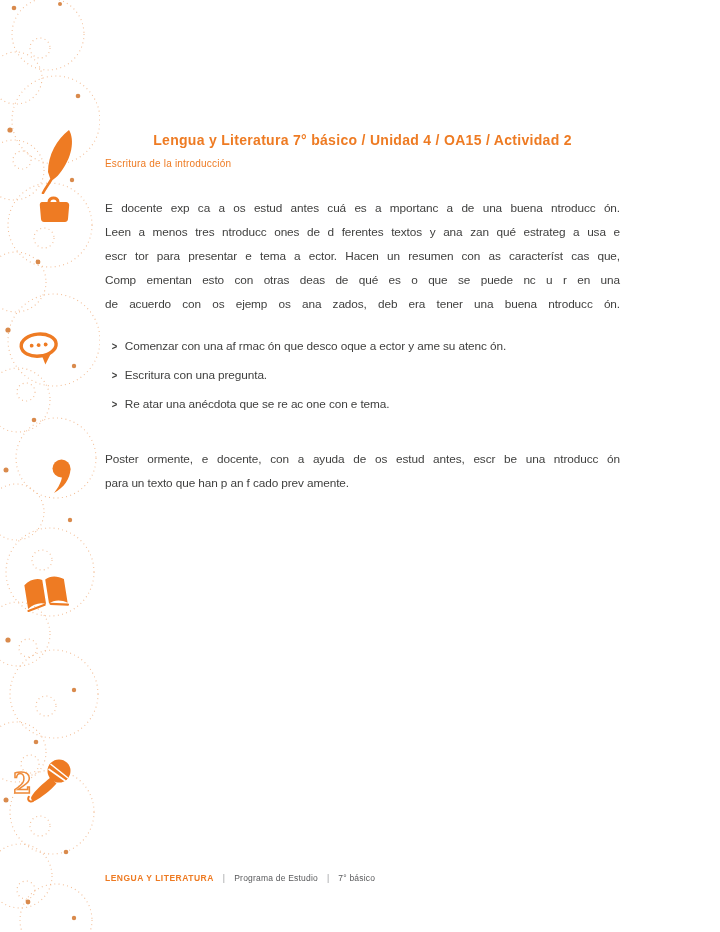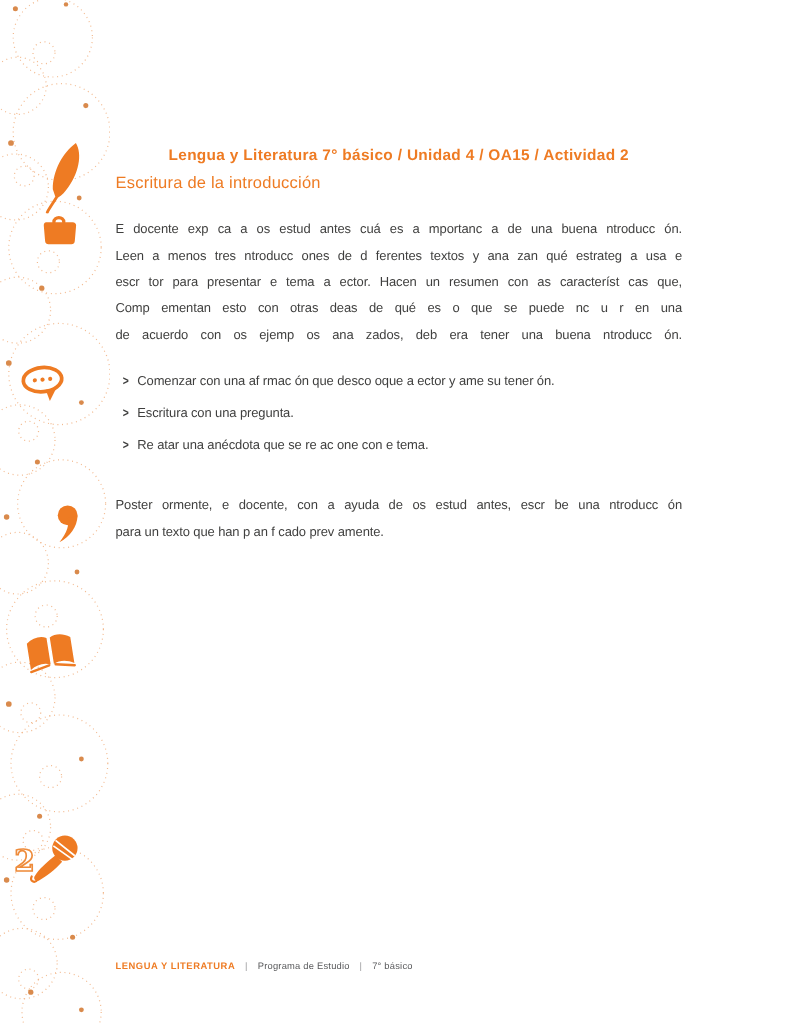--- a/index.html
+++ b/index.html
@@ -35,21 +35,21 @@
     text-align:center;
     color:var(--accent);
     font-size:14px;
     font-weight:bold;
     letter-spacing:.3px;
     margin-top:44px;
   }
   .section-heading{
     position:absolute;left:0;top:158px;width:515px;
     color:var(--accent);
-    font-size:15px;
+    font-size:10px;
     font-weight:normal;
     letter-spacing:.2px;
   }
   .body-block{
     color:var(--body-text);
     font-size:11.8px;
     letter-spacing:-0.1px;
     line-height:24px;
   }
   .para-1{position:absolute;left:0;top:196px;width:515px;}
@@ -183,21 +183,21 @@
     <div class="line just">E docente exp ca a os estud antes cuá es a mportanc a de una buena ntroducc ón.</div>
     <div class="line just">Leen a menos tres ntroducc ones de d ferentes textos y ana zan qué estrateg a usa e</div>
     <div class="line just">escr tor para presentar e tema a ector. Hacen un resumen con as característ cas que,</div>
     <div class="line just">Comp ementan esto con otras deas de qué es o que se puede nc u r en una</div>
     <div class="line just">de acuerdo con os ejemp os ana zados, deb era tener una buena ntroducc ón.</div>
   </div>
 
   <div class="bullet-list">
     <div class="bullet-item">
       <span class="bullet-marker">&gt;</span>
-      <span>Comenzar con una af rmac ón que desco oque a ector y ame su tener ón.</span>
+      <span>Comenzar con una af rmac ón que desco oque a ector y ame su atenc ón.</span>
     </div>
     <div class="bullet-item">
       <span class="bullet-marker">&gt;</span>
       <span>Escritura con una pregunta.</span>
     </div>
     <div class="bullet-item">
       <span class="bullet-marker">&gt;</span>
       <span>Re atar una anécdota que se re ac one con e tema.</span>
     </div>
   </div>

